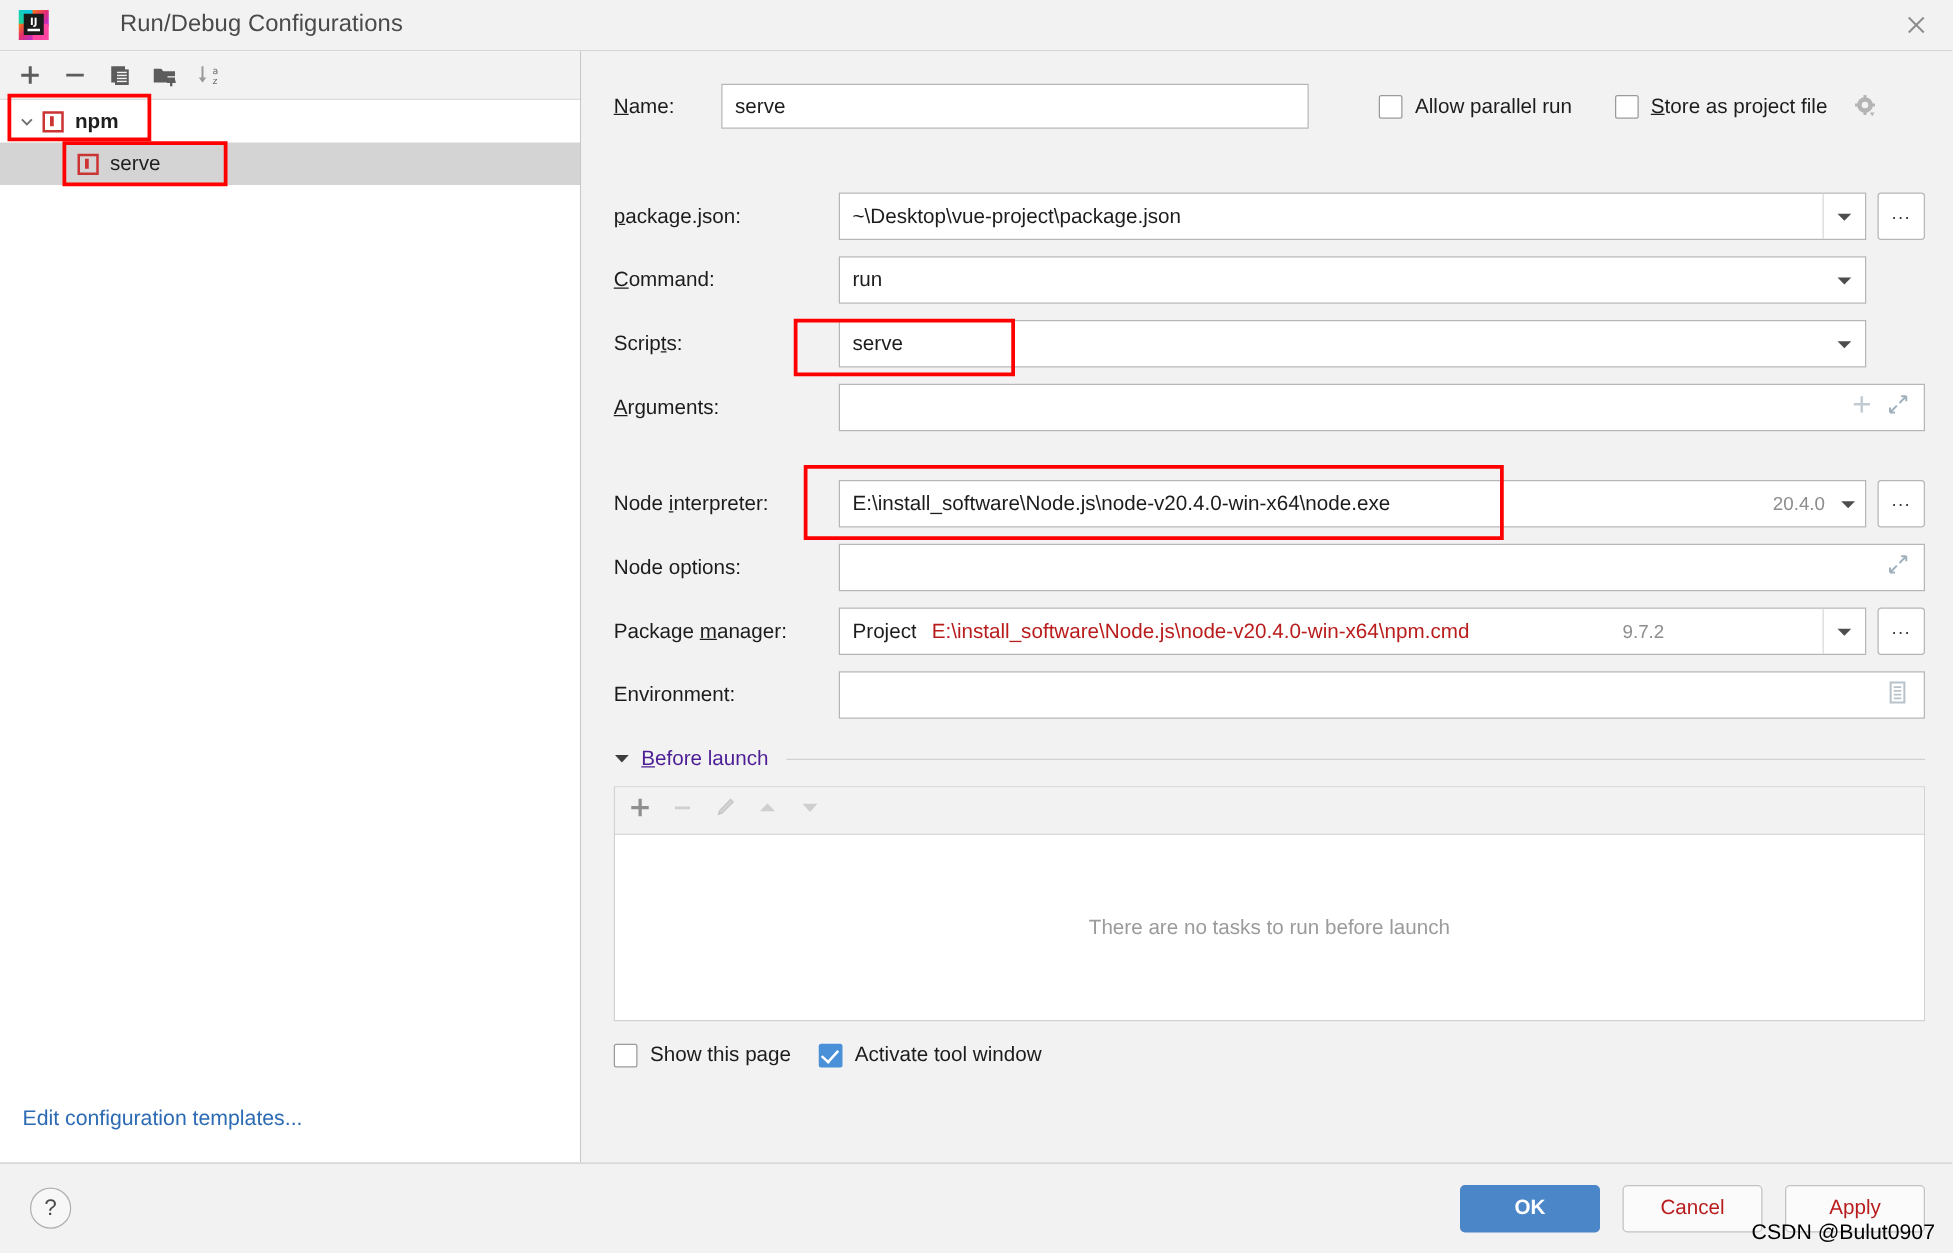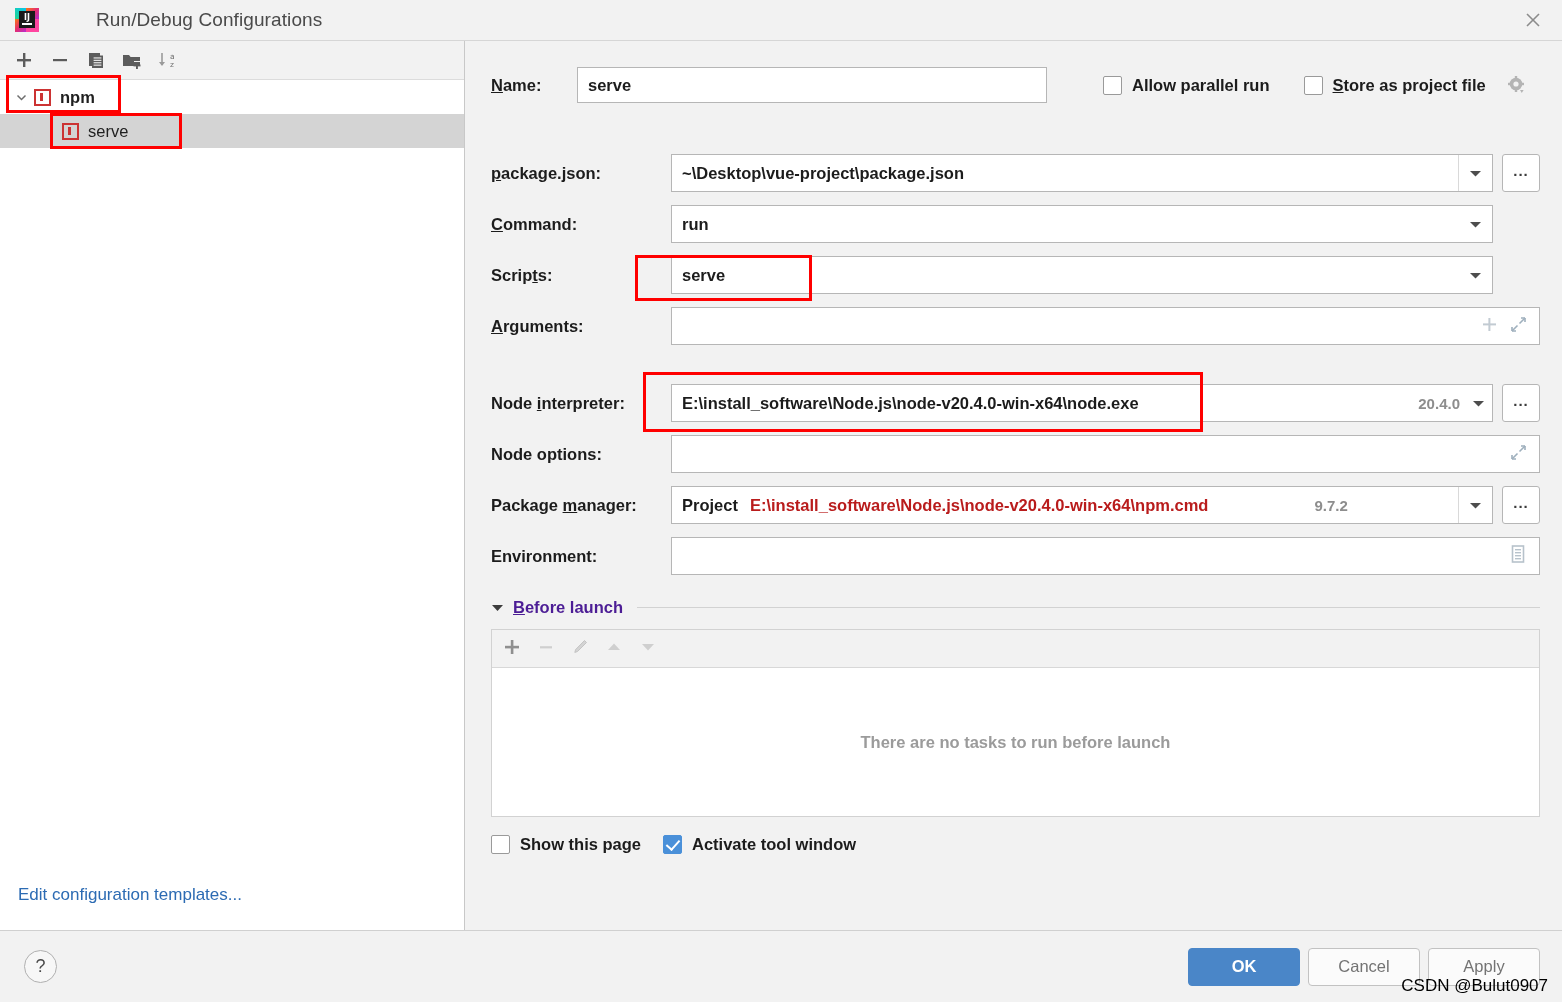--- a/index.html
+++ b/index.html
@@ -90,21 +90,21 @@
   .edit-templates {
     position: absolute; left: 18px; bottom: 0;
     height: 70px; display:flex; align-items:center;
     font-size: 17px; color: #2c6bb3;
   }
 
   
   .right-panel {
     flex: 1; background: #f2f2f2;
     padding: 26px 22px 0 26px;
-    position: relative; min-width: 0; font-weight: bold;
+    position: relative; min-width: 0;
   }
   .lbl {
     font-size: 16.5px; color: #1c1c1c;
     white-space: nowrap;
   }
   .lbl u { text-decoration: underline; }
 
   
   .name-row { display:flex; align-items:center; height: 36px; margin-bottom: 20px;}
   .name-label { width: 86px; font-size: 16.5px; }
@@ -182,25 +182,25 @@
     background: #f2f2f2; border-top: 1px solid #d0d0d0;
     display:flex; align-items:center; padding: 0 22px 0 24px;
     position: relative;
   }
   .help-btn {
     width: 33px; height: 33px; border-radius: 50%;
     border: 1px solid #b0b0b0; background:#f7f7f7;
     display:flex; align-items:center; justify-content:center;
     font-size: 18px; color:#4a4a4a;
   }
-  .btns { margin-left:auto; display:flex; align-items:center; gap: 8px; }
+  .btns { margin-left:auto; display:flex; align-items:center; gap: 18px; }
   .btn {
     min-width: 112px; height: 38px; border-radius: 4px;
     display:flex; align-items:center; justify-content:center;
-    font-size: 16.5px; border:1px solid #c2c2c2; background:#fbfbfb; color:#737373;
+    font-size: 16.5px; border:1px solid #c2c2c2; background:#fbfbfb; color:#b91c1c;
   }
   .btn.primary { background:#4a86c8; border-color:#4a86c8; color:#fff; font-weight:bold; }
 
   
   .anno {
     position: absolute; border: 3px solid #ff0000;
     pointer-events: none; z-index: 40;
   }
   .watermark {
     position:absolute; right: 14px; bottom: 6px;

